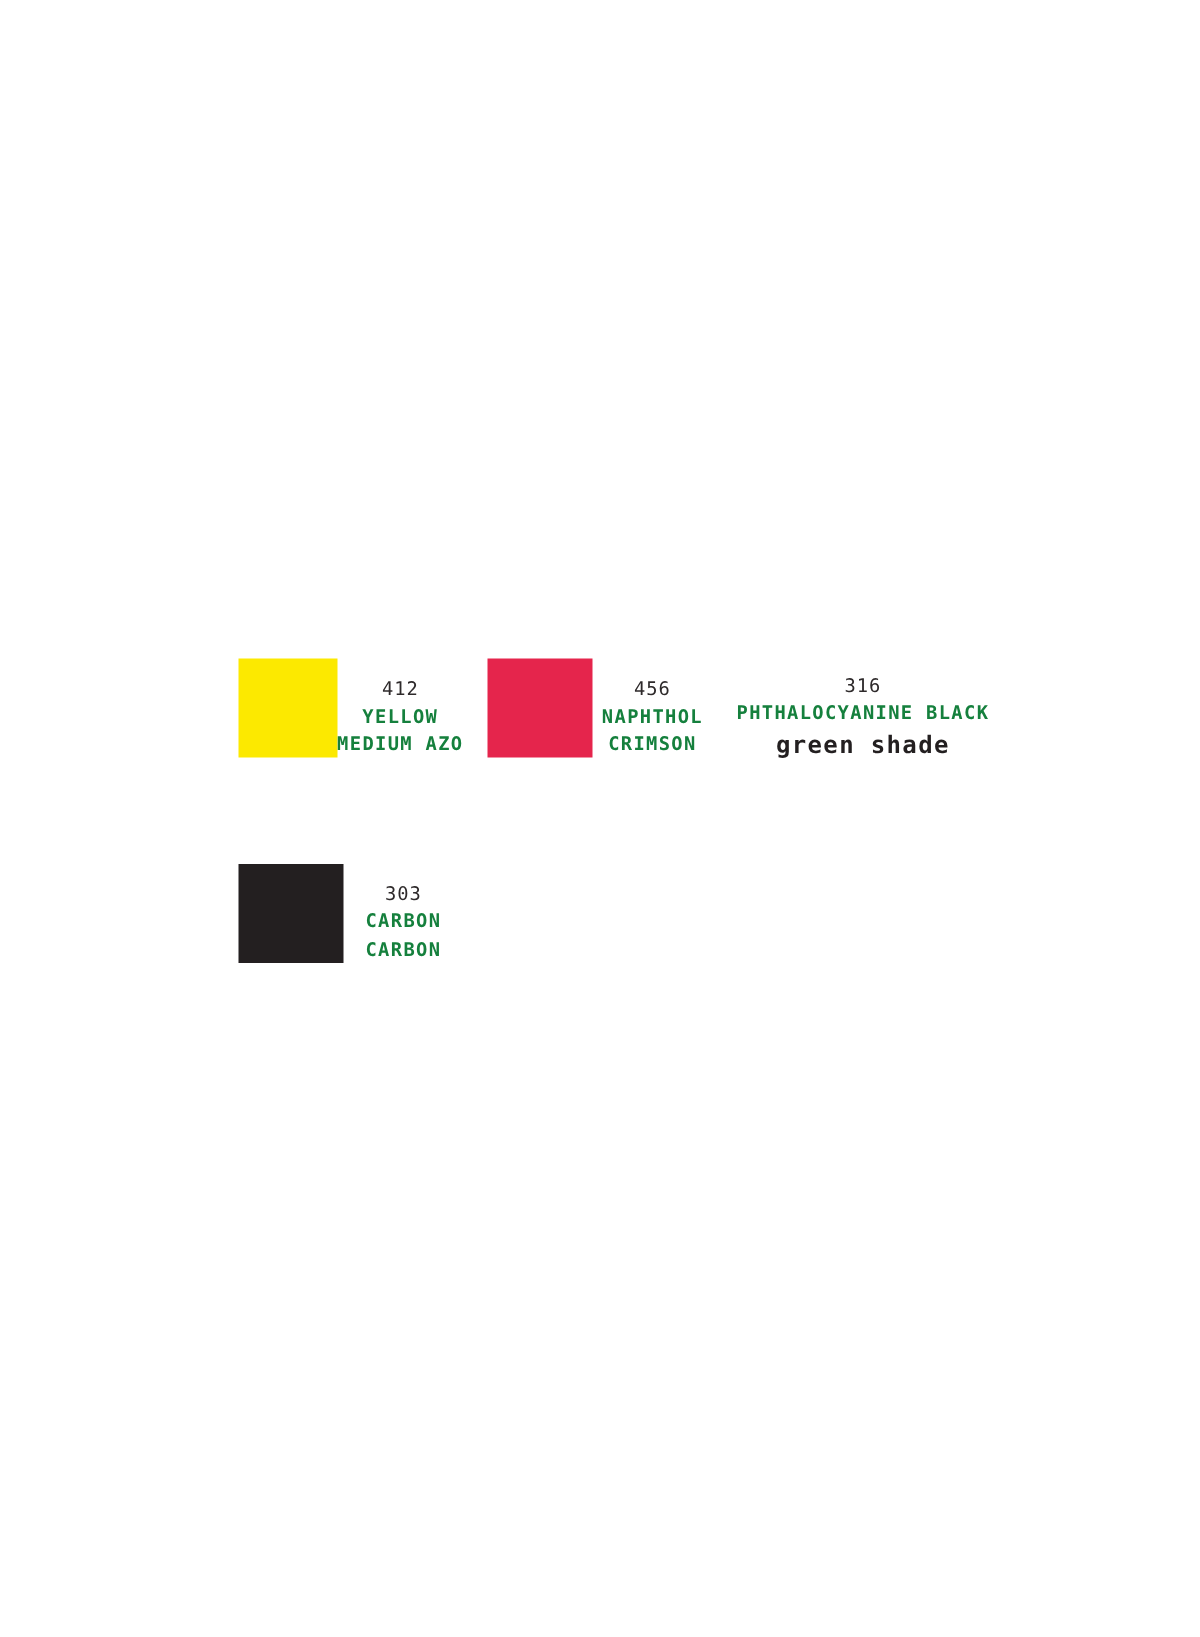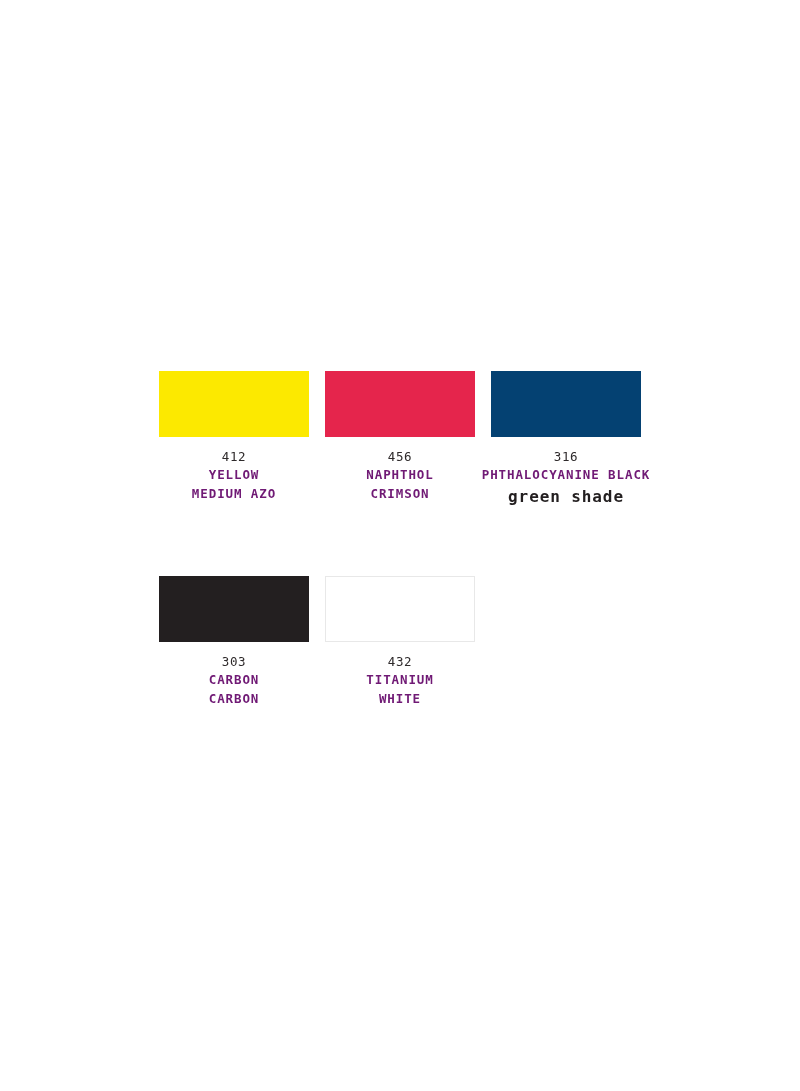--- a/index.html
+++ b/index.html
@@ -32,21 +32,20 @@
     display: grid;
     grid-template-columns: repeat(3, 150px);
     column-gap: 16px;
     row-gap: 68px;
     margin-top: -12px;
   }
 
   .swatch-cell {
     width: 150px;
     display: flex;
-    flex-direction: column;
     align-items: center;
   }
 
   .swatch-chip {
     width: 150px;
     height: 66px;
     box-sizing: border-box;
     display: block;
   }
 
@@ -67,21 +66,21 @@
     font-size: 12.5px;
     letter-spacing: 0.6px;
     color: #2e2a2b;
   }
 
   .swatch-name-line {
     display: block;
     font-size: 12.5px;
     letter-spacing: 0.9px;
     font-weight: 700;
-    color: #701a75;
+    color: #15803d;
     white-space: nowrap;
   }
 
   .swatch-qualifier {
     display: block;
     font-size: 16px;
     letter-spacing: 0.9px;
     font-weight: 700;
     color: #231f20;
     white-space: nowrap;
@@ -118,22 +117,14 @@
         </div>
       </div>
       <div class="swatch-cell">
         <div class="swatch-chip" style="background: rgb(35, 31, 32);"></div>
         <div class="swatch-caption">
           <span class="swatch-code">303</span>
           <span class="swatch-name-line">CARBON</span>
           <span class="swatch-name-line">CARBON</span>
         </div>
       </div>
-      <div class="swatch-cell">
-        <div class="swatch-chip bordered" style="background: rgb(255, 255, 255);"></div>
-        <div class="swatch-caption">
-          <span class="swatch-code">432</span>
-          <span class="swatch-name-line">TITANIUM</span>
-          <span class="swatch-name-line">WHITE</span>
-        </div>
-      </div>
     </div>
 </div>
 
 </body></html>

